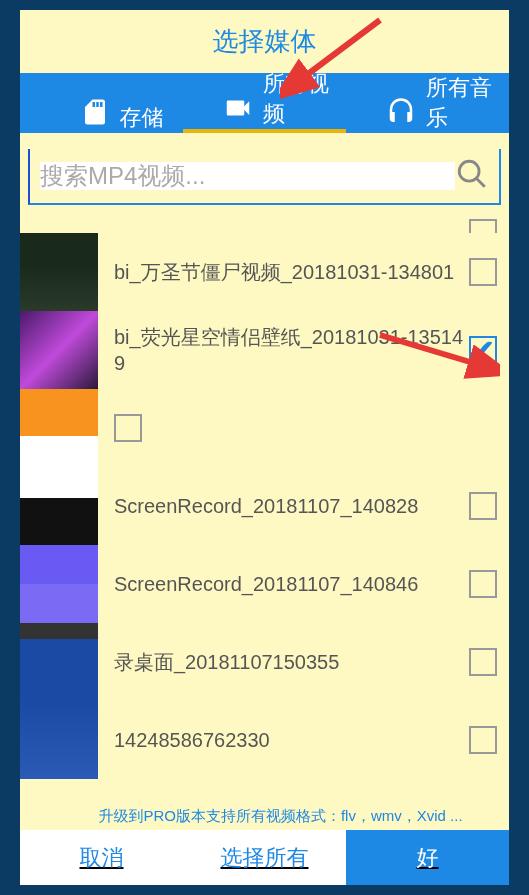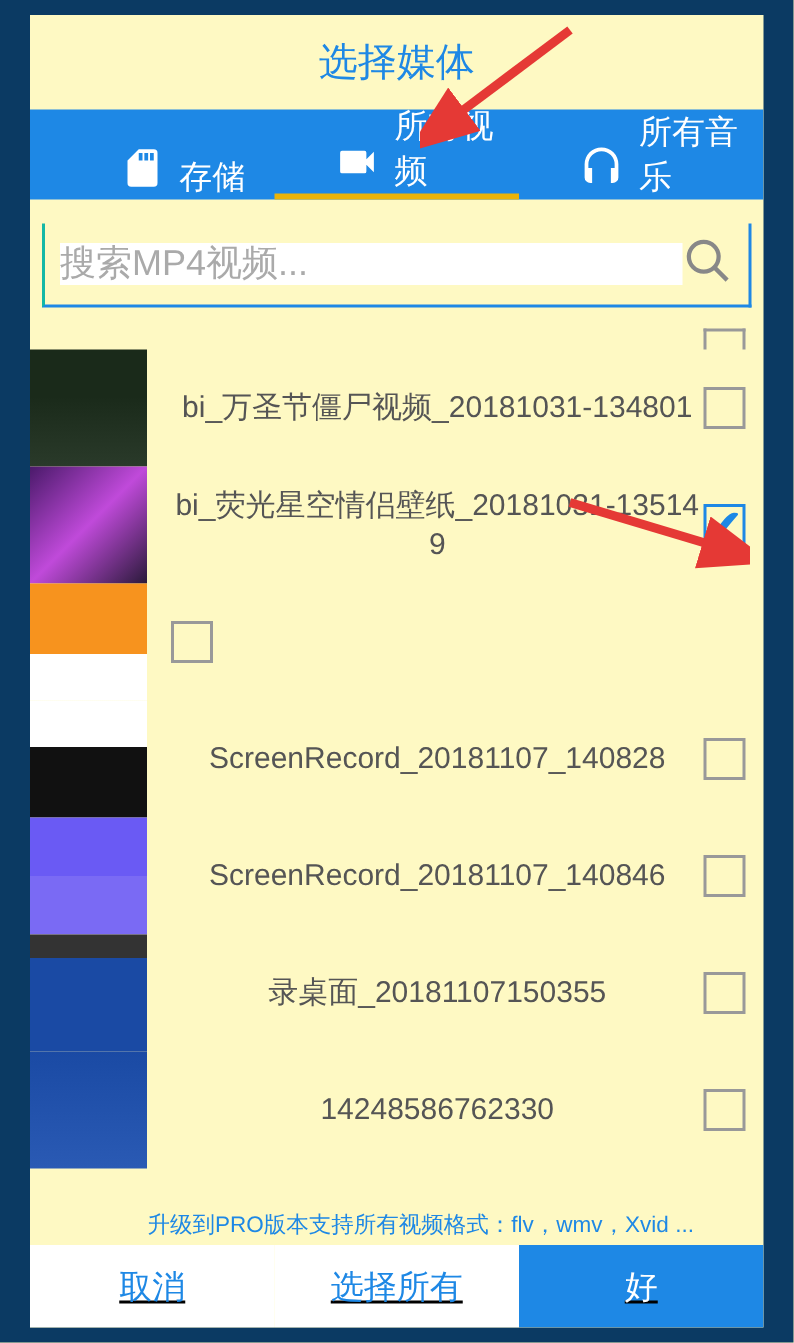--- a/index.html
+++ b/index.html
@@ -45,41 +45,40 @@
     padding-left: 40px;
   }
   .tab.active {
     border-bottom: 4px solid #eab308;
   }
   .tab-icon svg { width: 30px; height: 30px; fill: white; }
   .search-wrap {
     margin: 16px 8px 8px 8px;
     border: 2px solid #1e88e5;
     border-top: none;
-    border-left: 2px solid #14b8a6;
+    border-left: 2px solid #1d4ed8;
     border-right: 2px solid #1e88e5;
     border-bottom: 2px solid #1e88e5;
     display: flex;
     align-items: center;
     height: 56px;
     padding: 0 10px;
   }
   .search-wrap input {
     flex: 1;
     border: none;
     outline: none;
     font-size: 24px;
     color: #888;
   }
   .search-wrap input::placeholder { color: #aaa; }
   .search-icon svg { width: 34px; height: 34px; stroke: #888; fill: none; stroke-width: 2; }
   .list {
     flex: 1;
     overflow-y: hidden;
-    text-align: center;
   }
   .row {
     display: flex;
     align-items: center;
     height: 78px;
     padding-right: 12px;
   }
   .thumb {
     width: 78px;
     height: 78px;

